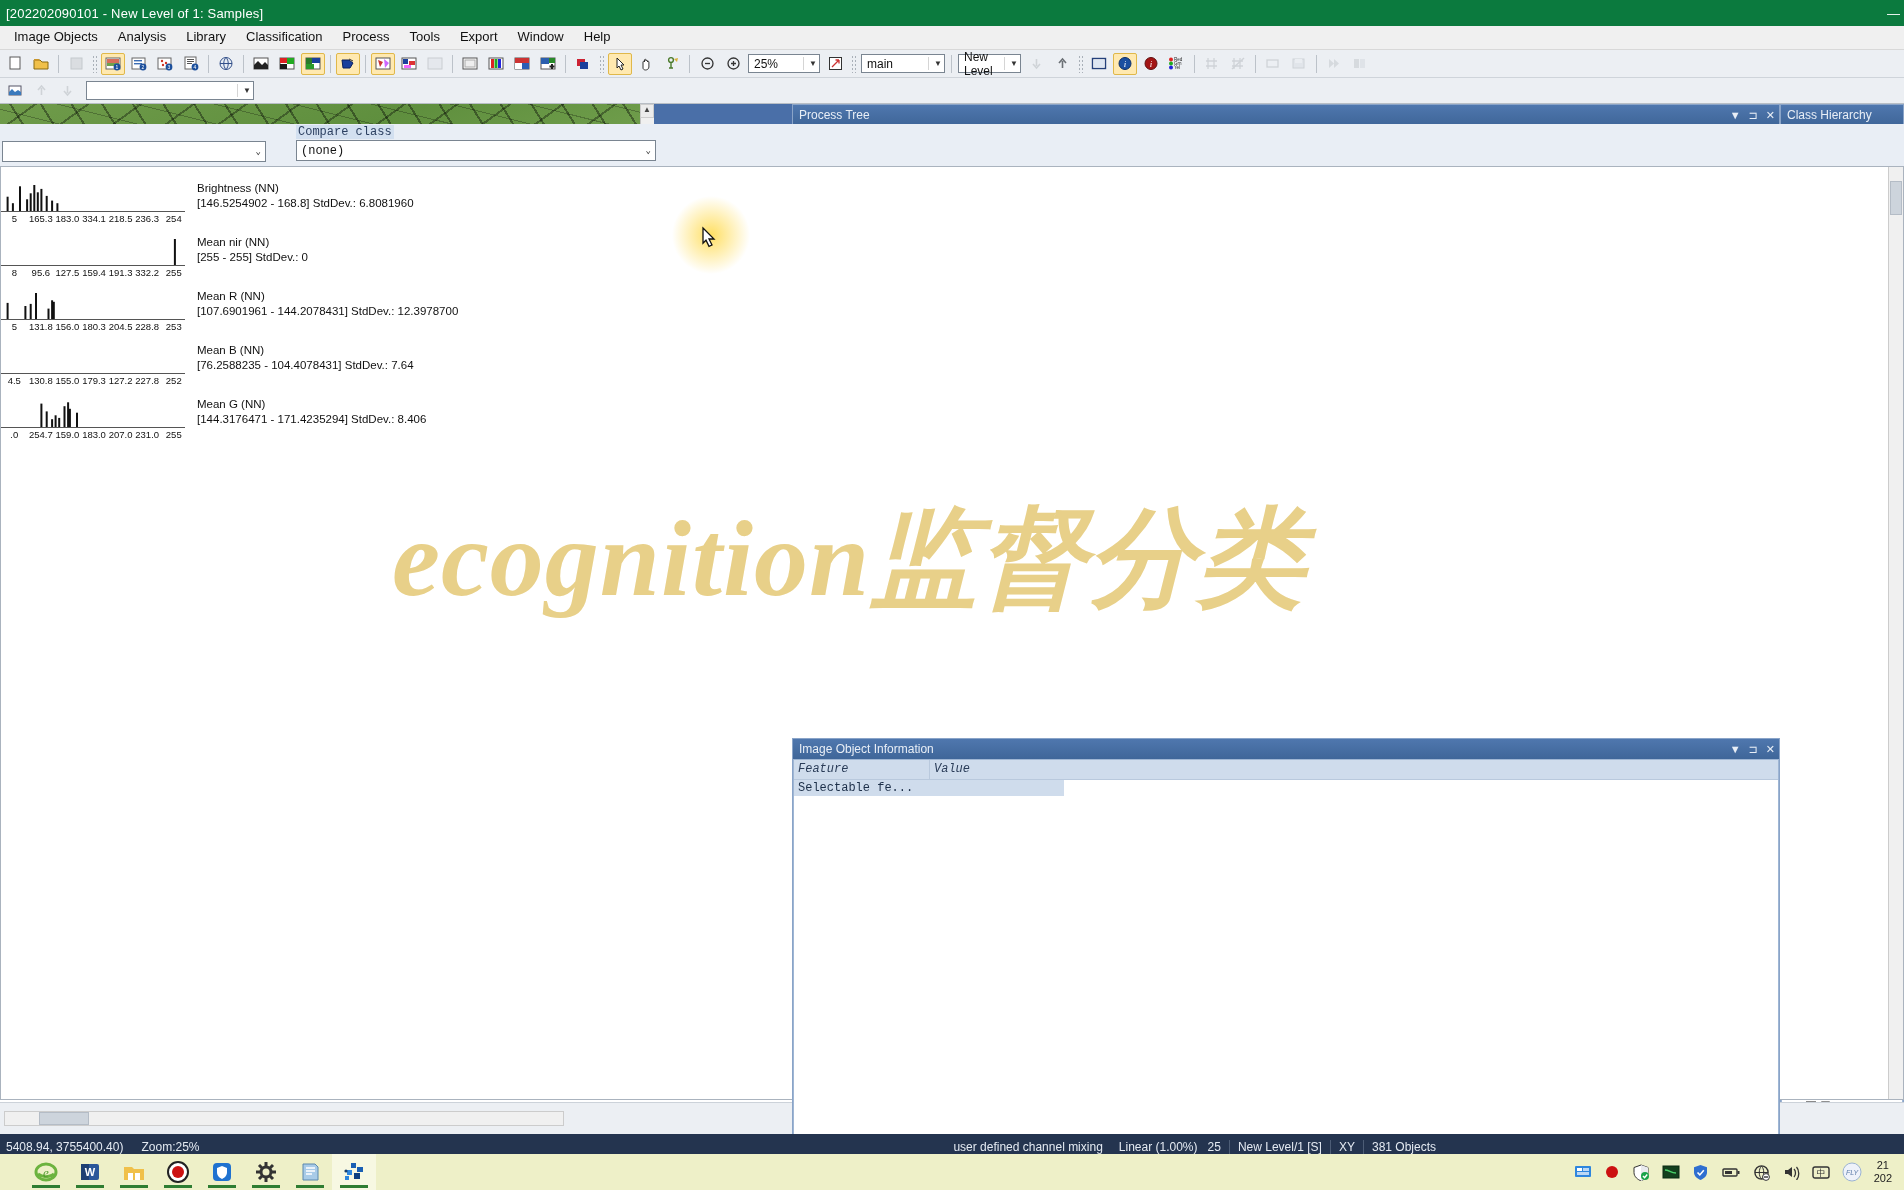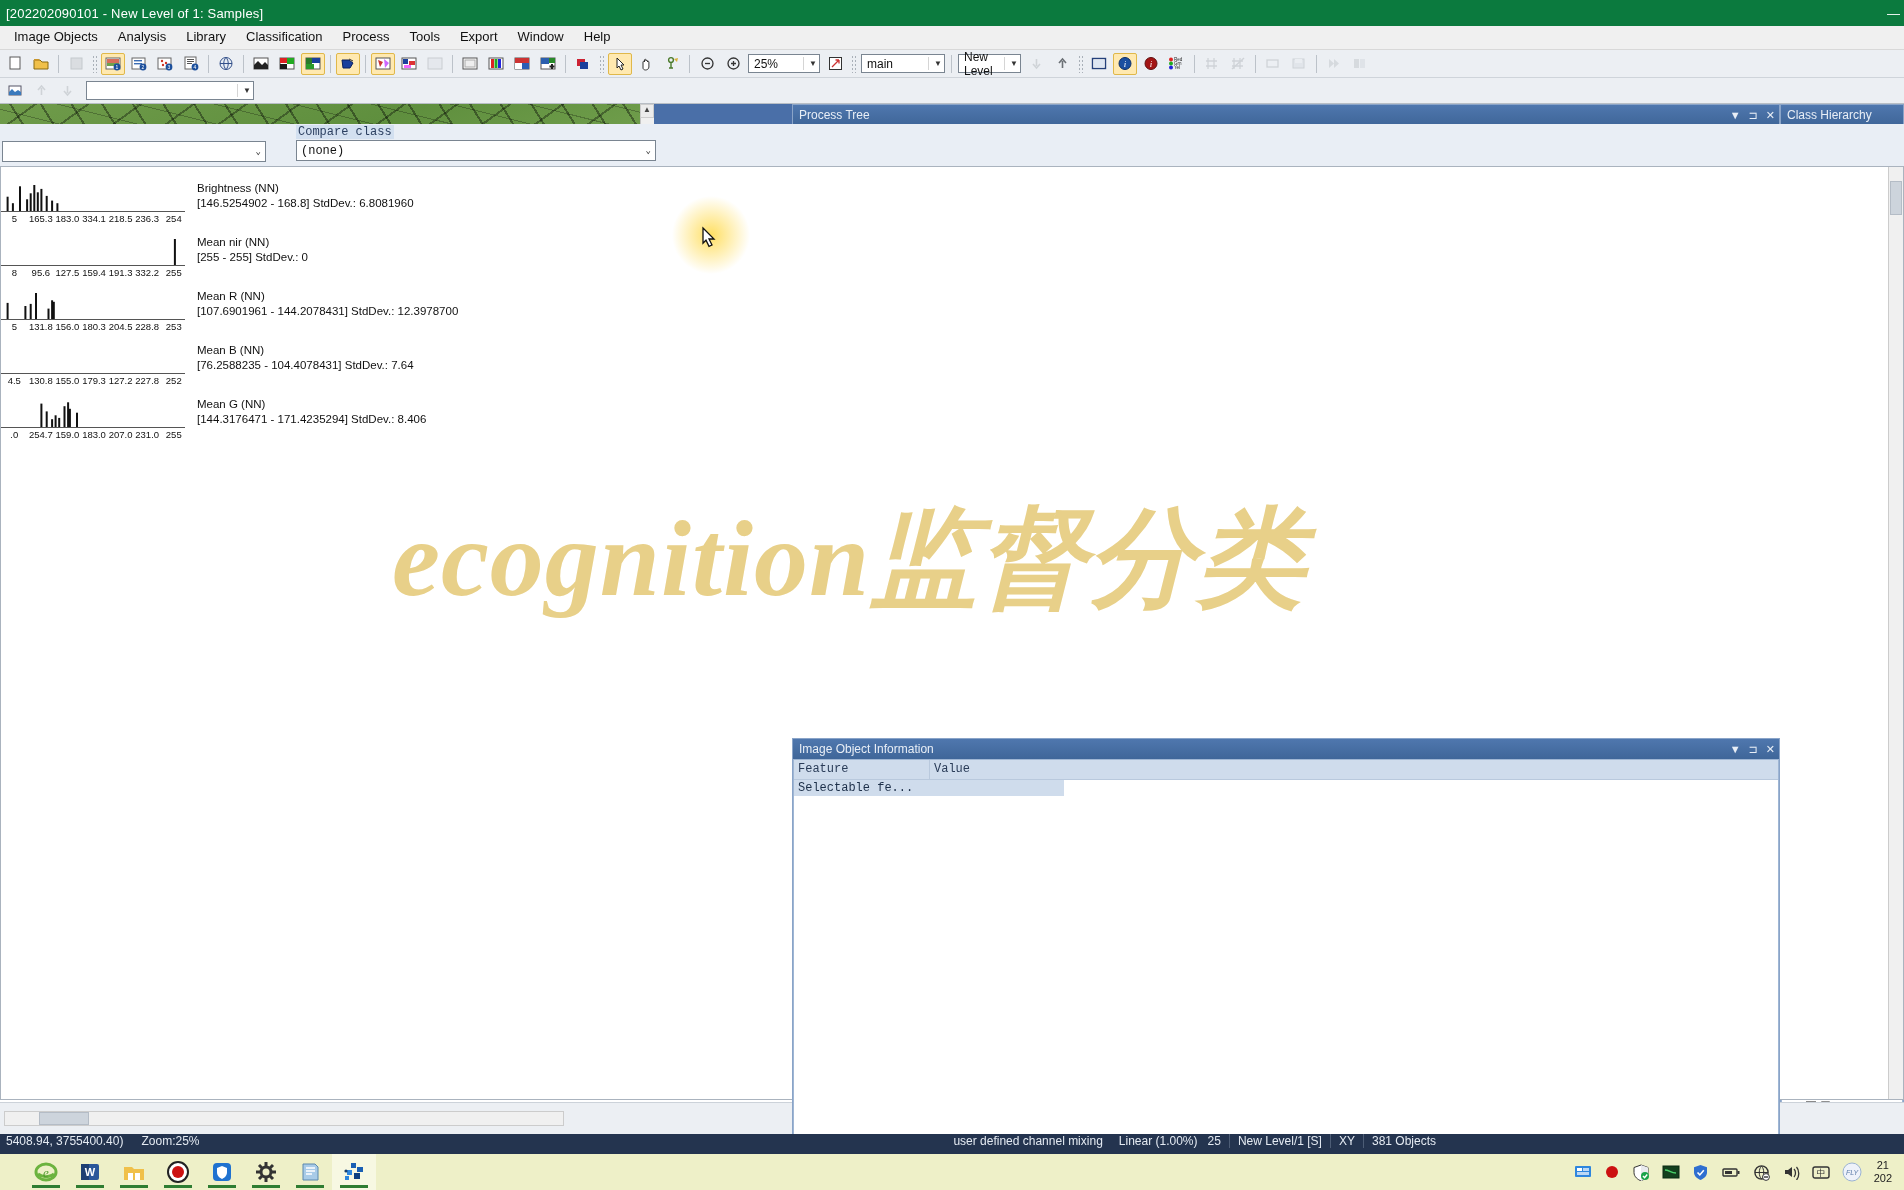--- a/index.html
+++ b/index.html
@@ -162,21 +162,21 @@
                border-left:1px solid #ccc;}
   #hists .vsb .thumb{ position:absolute; left:1px; right:1px; top:14px; height:34px;
                background:#cdd4dc; border:1px solid #b4bcc6;}
   #sefoot{ position:absolute; left:0; right:0; bottom:0; height:32px; background:#eceff3;
            border-top:1px solid #ccd2d9;}
   
   #objinfo{ left:792px; top:634px; width:988px; height:450px; }
   #objinfo .panel-body{ background:#fff; border:1px solid #9fb6d4;}
   .oi-hdr{ display:flex; height:20px; background:#cfdcec; font-family:"Liberation Mono", monospace;
            font-size:12px; color:#2a3c58; border-bottom:1px solid #b9c9dd;}
-  .oi-hdr span{ padding:2px 0 0 4px; }
+  .oi-hdr span{ padding:2px 0 0 4px;font-style:italic; }
   .oi-hdr span:nth-child(1){ width:136px; border-right:1px solid #b9c9dd;}
   .oi-sel{ background:#cfdcec; font-family:"Liberation Mono", monospace; font-size:12px;
            padding:1px 4px; color:#1d2f49; width:270px;}
   .oi-note{ font-family:"Liberation Mono", monospace; font-size:12px; padding:3px 4px; color:#111;}
   #oitabs{ position:absolute; left:792px; top:1084px; width:988px; height:26px;
            background:#eceff3; border:1px solid #9fb6d4; border-top:none; display:flex;
            align-items:flex-end; padding-left:6px;}
   #oi-hsb{ position:absolute; left:792px; top:1062px; width:988px; height:16px;
            background:#f0f0f0; border:1px solid #cfcfcf; }
   #oi-hsb .thumb{ position:absolute; left:24px; top:1px; width:42px; bottom:1px;
@@ -185,21 +185,21 @@
   #watermark{ position:absolute; left:392px; top:486px; font-size:108px; color:#e8d089;
     font-family:"Liberation Serif", serif; font-style:italic; font-weight:bold;
     white-space:nowrap; pointer-events:none; z-index:40; letter-spacing:1px;}
   
   #hoverblob{ position:absolute; left:672px; top:92px; width:78px; height:78px; z-index:45;
     background:radial-gradient(closest-side, rgba(255,221,90,.95), rgba(255,221,90,0));
     pointer-events:none;}
   #cursor{ position:absolute; left:700px; top:122px; z-index:46; pointer-events:none;}
   
   #statusbar{ position:absolute; left:0; right:0; bottom:36px; height:20px;
-    background:#24344f; color:#e4eaf2; font-size:12px; display:flex; align-items:flex-start;}
+    background:#24344f; color:#e4eaf2; font-size:12px; display:flex; align-items:flex-end;}
   #statusbar .sl{ padding-left:6px; }
   #statusbar .cell{ border-left:1px solid #4d5d76; padding:0 8px; height:14px;
      display:flex; align-items:center;}
   
   #taskbar{ position:absolute; left:0; right:0; bottom:0; height:36px;
      background:#eef0c8; display:flex; align-items:center; }
   .tbitem{ width:44px; height:36px; display:flex; align-items:center; justify-content:center;
      position:relative; }
   .tbitem.active{ background:#f7f8e2; }
   .tbitem .und{ position:absolute; bottom:2px; left:8px; right:8px; height:3px; background:#2e7d32;}

